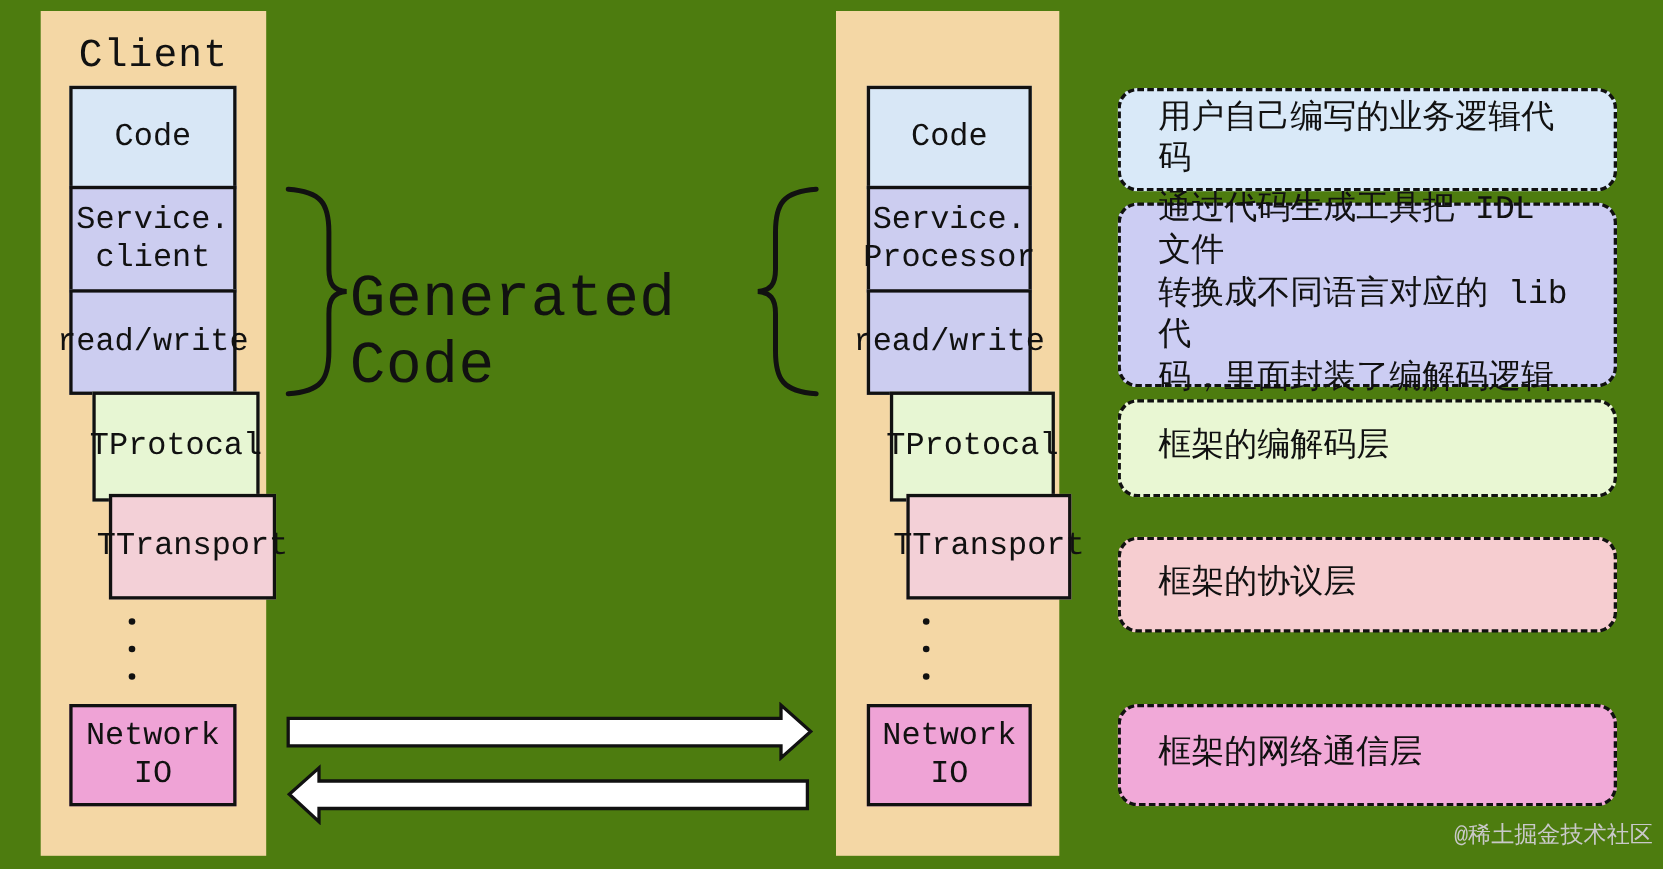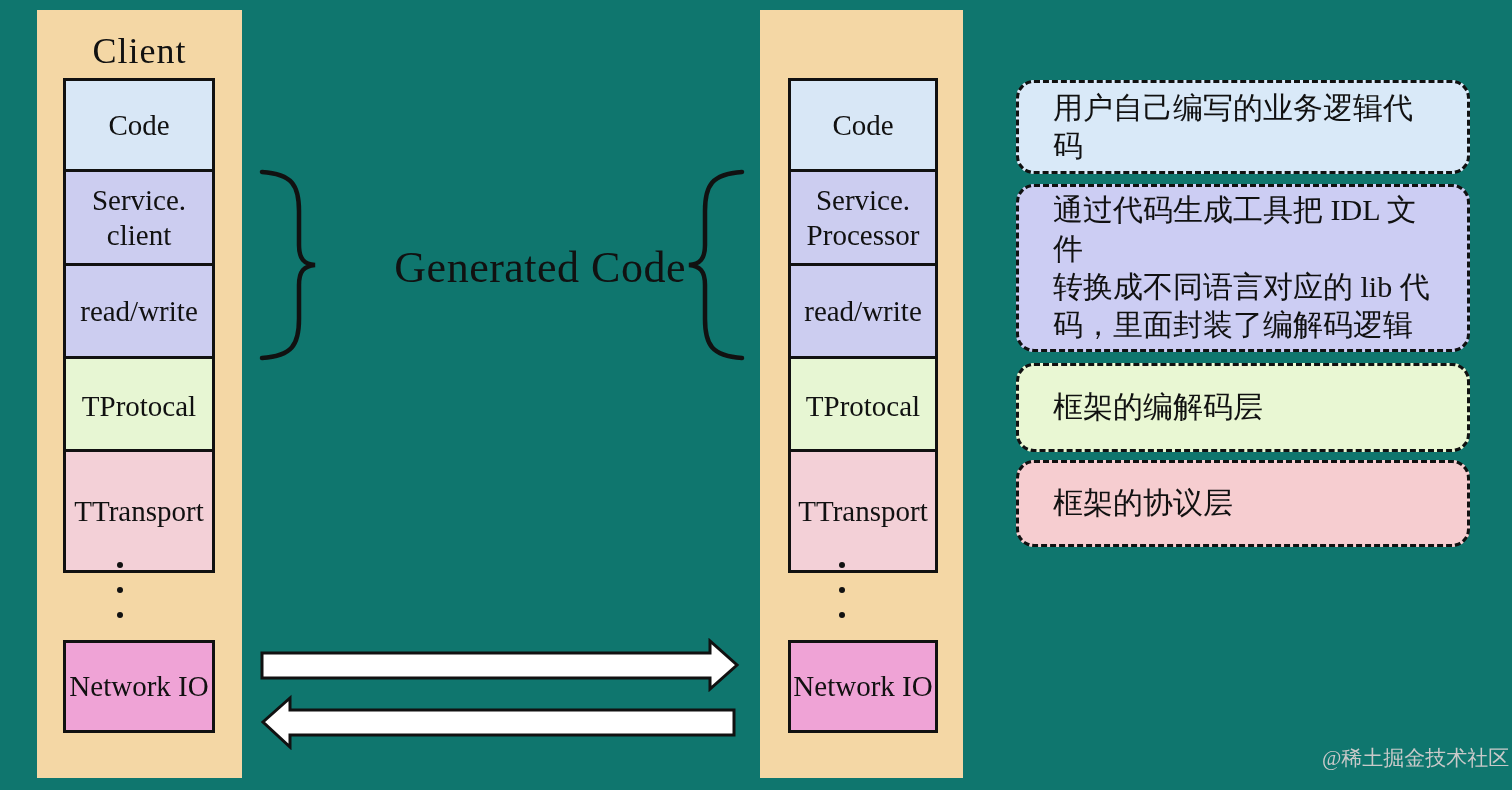--- a/index.html
+++ b/index.html
@@ -1,42 +1,42 @@
 <!DOCTYPE html>
 <html><head>
 <meta charset="utf-8">
 <style>
   html,body{margin:0;padding:0;background:#ffffff;}
   #page{
-    position:relative;width:1512px;height:790px;background:#0f766e;overflow:hidden;
-    font-family:Liberation Serif, serif;color:#111;
+    position:relative;width:1512px;height:790px;background:#4d7c0f;overflow:hidden;
+    font-family:Liberation Mono, monospace;color:#111;
   }
   
   .column{position:absolute;top:10px;height:768px;}
   .col-client{left:37px;width:205px;}
   .col-server{left:760px;width:203px;}
   .col-title{position:absolute;top:20px;left:0;width:100%;text-align:center;
     font-size:36px;font-weight:500;letter-spacing:1px;}
   .layer{position:absolute;box-sizing:border-box;border:3px solid #111;
     display:flex;align-items:center;justify-content:center;text-align:center;
     font-size:29px;line-height:1.18;white-space:pre-line;}
   .col-client .layer{left:26px;width:152px;}
   .col-server .layer{left:28px;width:150px;}
   .l0{top:68px;height:94px;}
   .l1{top:159px;height:97px;}
   .l2{top:253px;height:96px;}
-  .l3{top:346px;height:100px;}
-  .l4{top:439px;height:124px;}
+  .l3{top:346px;height:100px;margin-left:21px;}
+  .l4{top:439px;height:96px;margin-left:36px;}
   .l5{top:630px;height:93px;}
   .dots{position:absolute;top:552px;left:0;width:100%;display:flex;
     flex-direction:column;align-items:center;gap:19px;transform:translateX(-20px);}
   .dot{width:6px;height:6px;border-radius:50%;background:#111;}
   
-  .center-label{position:absolute;left:318px;top:242px;width:368px;text-align:right;
-    font-size:44px;letter-spacing:0.5px;}
+  .center-label{position:absolute;left:318px;top:242px;width:368px;text-align:left;
+    font-size:54px;letter-spacing:0.5px;}
   .brace{position:absolute;}
   .brace-left{left:258px;top:168px;}
   .brace-right{left:684px;top:168px;}
   .arrow{position:absolute;}
   .arrow-right{left:260px;top:638px;}
   .arrow-left{left:260px;top:694px;}
   
   .note{position:absolute;left:1016px;width:454px;box-sizing:border-box;
     border:3px dashed #111;border-radius:18px;display:flex;align-items:center;
     padding:6px 32px 6px 34px;font-size:30px;line-height:1.28;white-space:pre-line;}
@@ -99,17 +99,18 @@
   </svg>
   <svg class="arrow arrow-left" width="476" height="56" viewBox="0 0 476 56">
     <polygon points="474,16 30,16 30,4 3,28 30,53 30,41 474,41" fill="#ffffff" stroke="#111" stroke-width="3" stroke-linejoin="miter"></polygon>
   </svg>
 
   <div class="note n0" style="background-color: rgb(217, 233, 248);">用户自己编写的业务逻辑代码</div>
   <div class="note n1" style="background-color: rgb(204, 205, 243);">通过代码生成工具把 IDL 文件
 转换成不同语言对应的 lib 代
 码，里面封装了编解码逻辑</div>
   <div class="note n2" style="background-color: rgb(233, 247, 211); text-align: right;">框架的编解码层</div>
-  <div class="note n3" style="background-color: rgb(246, 205, 208);">框架的协议层</div>
+  <div class="note n3" style="background-color: rgb(246, 205, 208); margin-top: 28px;">框架的协议层</div>
+  <div class="note n4" style="background-color: rgb(241, 169, 216);">框架的网络通信层</div>
 
   <div class="watermark" style="color: rgb(201, 201, 201);">@稀土掘金技术社区</div>
 
 </div>
 
 </body></html>

